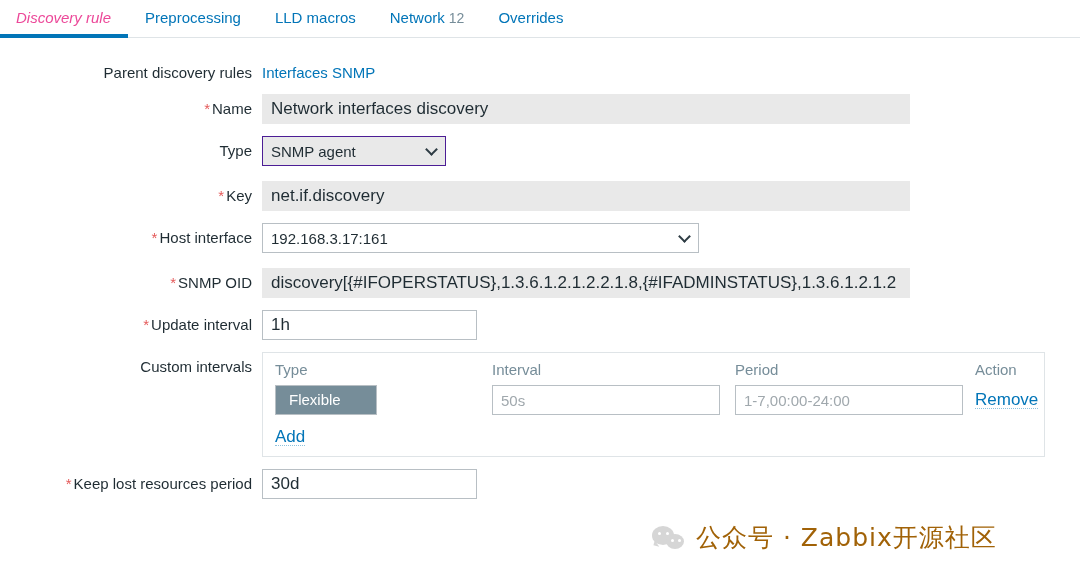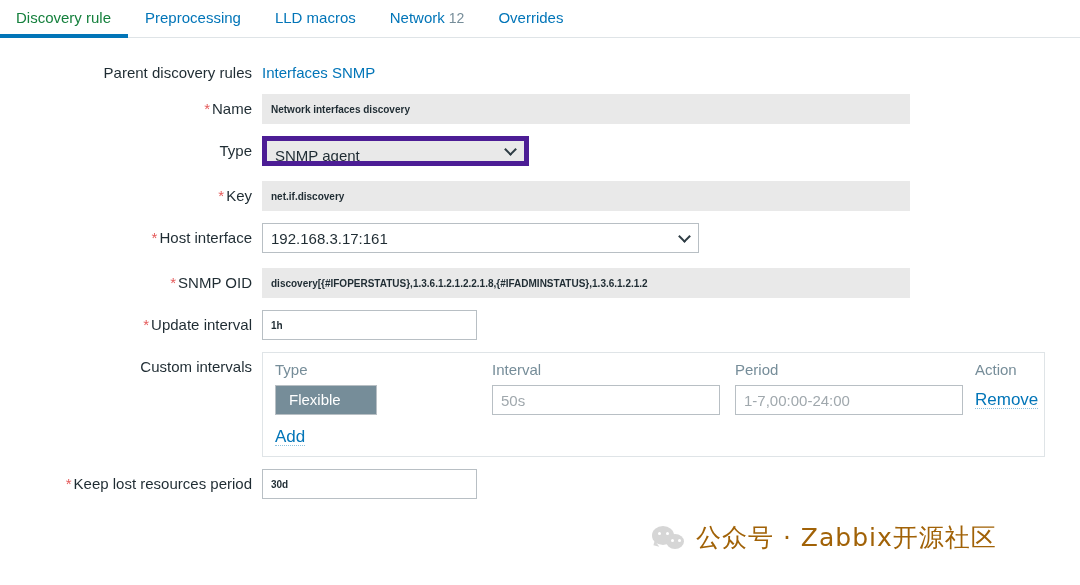--- a/index.html
+++ b/index.html
@@ -32,22 +32,23 @@
     position: relative;
     padding: 9px 17px 10px 17px;
     font-size: 15px;
     color: #0275b8;
     cursor: pointer;
     white-space: nowrap;
     line-height: 18px;
   }
   .tab:first-child { padding-left: 16px; }
   .tab.active {
-    color: #15803d;
+    color: #ec4899;
     cursor: default;
+    font-style: italic;
   }
   .tab.active::after {
     content: "";
     position: absolute;
     left: 0;
     right: 0;
     bottom: -1px;
     height: 4px;
     background: #0275b8;
   }
@@ -94,26 +95,25 @@
     display: inline-block;
     padding-top: 6px;
   }
 
   
   .inp {
     height: 30px;
     border: 1px solid #b8bfc4;
     background: #ffffff;
     font-family: "Liberation Sans", sans-serif;
-    font-size: 10px;
+    font-size: 17px;
     color: #1f2c33;
     padding: 0 8px;
     line-height: 28px;
     display: block;
-    font-weight: bold;
   }
   .inp.readonly {
     background: #e9e9e9;
     border-color: #e9e9e9;
   }
   .inp.w-lg { width: 648px; }
   .inp.w-sm { width: 215px; }
 
   
   .sel {
@@ -124,22 +124,22 @@
     color: #1f2c33;
     line-height: 30px;
     position: relative;
     display: inline-block;
     white-space: nowrap;
     overflow: hidden;
     cursor: pointer;
   }
   .sel.grey {
     background: #e9e9e9;
-    border: 5px solid #4c1d95;
-    width: 267px;
+    border: 1px solid #4c1d95;
+    width: 184px;
   }
   .sel.white {
     background: #ffffff;
     border: 1px solid #b8bfc4;
     width: 437px;
   }
   .chev {
     position: absolute;
     right: 9px;
     top: 50%;

